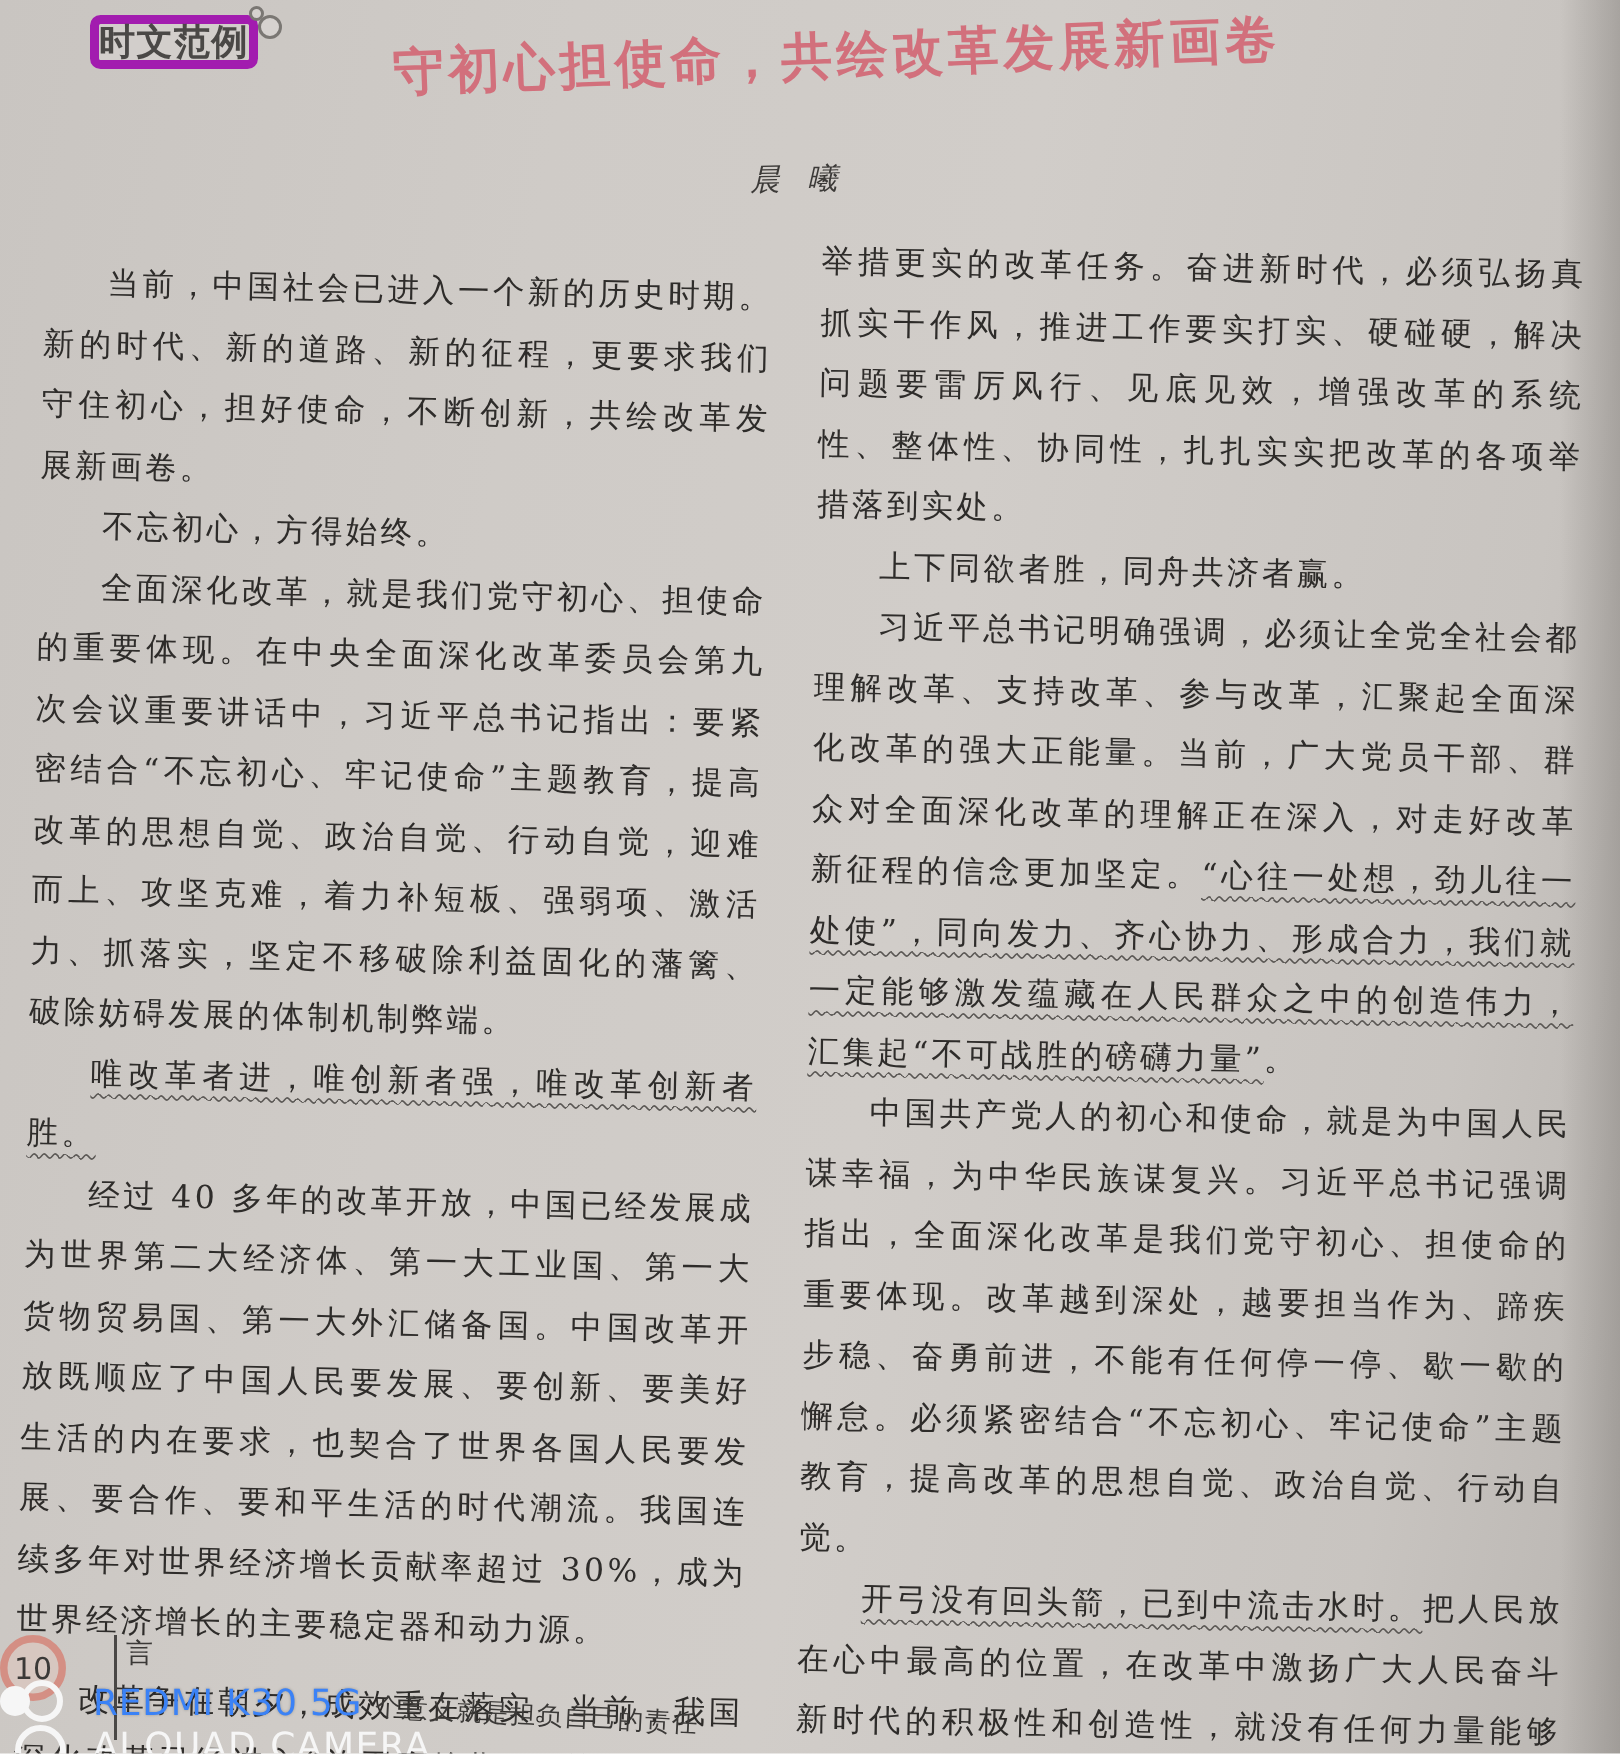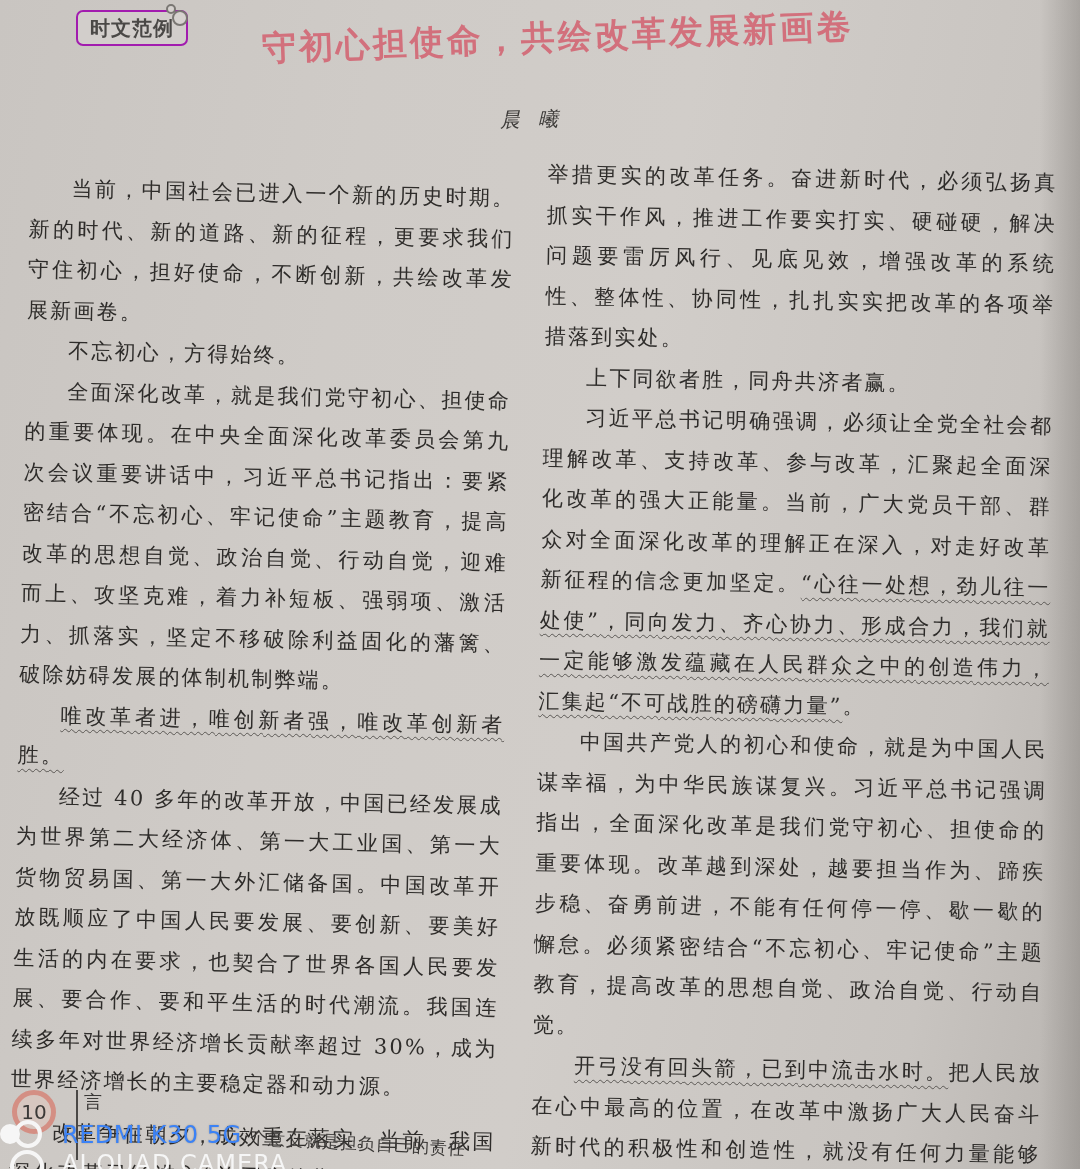--- a/index.html
+++ b/index.html
@@ -9,24 +9,24 @@
     background: linear-gradient(100deg, #c9c5c1 0%, #cfcbc7 30%, #d1cdc9 55%, #c8c4c0 85%, #b9b5b1 100%);
     font-family: "DejaVu Serif", "Liberation Serif", serif;
     color: #2e2c2a;
   }
   .page-shadow-right {
     position: absolute; right: 0; top: 0; width: 40px; height: 100%;
     background: linear-gradient(90deg, rgba(160,156,152,0) 0%, rgba(140,136,132,0.55) 100%);
   }
   .section-tag {
     position: absolute; left: 60px; top: 10px; width: 112px; height: 36px;
-    border: 2px solid #a21caf; border-radius: 7px;
+    border: 6px solid #a21caf; border-radius: 7px;
     display: flex; align-items: center; justify-content: center;
-    font-family: "DejaVu Sans", sans-serif; font-weight: bold; font-size: 20px;
-    color: #4a4846; letter-spacing: 1px; background: #d2cecb; margin-left: 16px;
+    font-family: "DejaVu Sans", sans-serif; font-weight: bold; font-size: 24px;
+    color: #4a4846; letter-spacing: 1px; background: #d2cecb;
   }
   .tag-bubble {
     position: absolute; border: 2px solid #7a7773; border-radius: 50%; background: #d6d2cf;
   }
   .title {
     position: absolute; left: 262px; top: 26px; width: 600px;
     font-size: 34px; font-weight: bold; color: #d2707c; letter-spacing: 3px;
     transform: rotate(-2.2deg); transform-origin: left center;
     white-space: nowrap;
   }
@@ -40,21 +40,21 @@
   }
   .col-left { left: 30px; top: 168px; width: 486px; transform: rotate(1.2deg); transform-origin: top left; }
   .col-right { left: 548px; top: 154px; width: 510px; transform: rotate(1.0deg); transform-origin: top left; }
   .para { text-indent: 2em; text-align: justify; }
   .para.noindent { text-indent: 0; }
   .wavy {
     text-decoration: underline wavy #5a5754; text-underline-offset: 6px; text-decoration-thickness: 1px;
   }
   .gap { height: 12px; }
   .page-number {
-    position: absolute; left: 12px; top: 1090px; width: 44px; height: 44px; border-radius: 50%;
+    position: absolute; left: 0px; top: 1090px; width: 44px; height: 44px; border-radius: 50%;
     border: 5px solid #d48f84; color: #3b3937; font-family: "DejaVu Sans", sans-serif;
     font-size: 20px; display: flex; align-items: center; justify-content: center; background: #d7c7c0;
   }
   .margin-bar { position: absolute; left: 76px; top: 1090px; width: 2px; height: 70px; background: #4a4846; }
   .margin-label { position: absolute; left: 84px; top: 1090px; font-size: 18px; color: #3b3937; }
   .footnote {
     position: absolute; left: 250px; top: 1132px; font-size: 17px; color: #3b3937;
     transform: rotate(3deg); letter-spacing: 1px;
   }
   .watermark {

